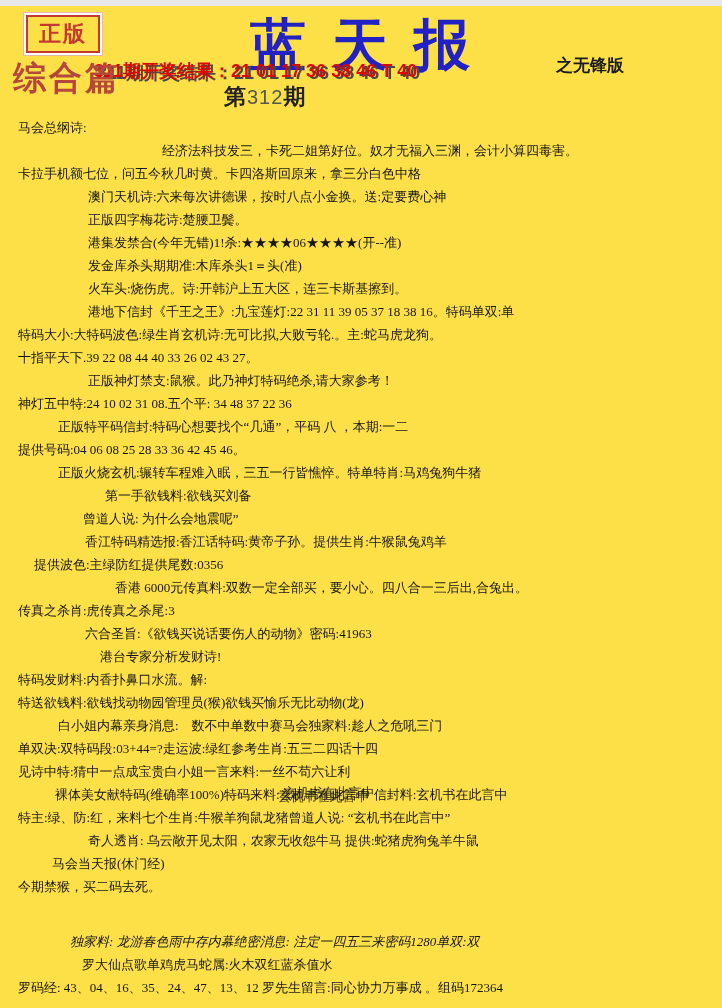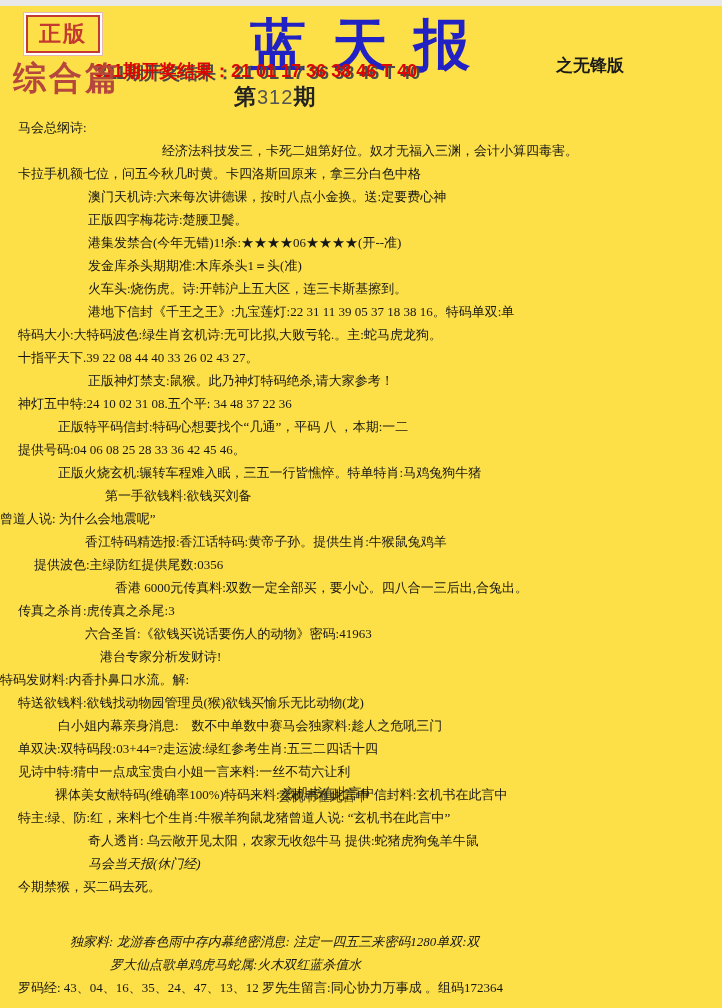--- a/index.html
+++ b/index.html
@@ -36,21 +36,21 @@
   .edition{
     position:absolute;left:556px;top:48px;
     font-size:17px;font-weight:bold;color:#1a1a1a;
   }
   .category{
     position:absolute;left:13px;top:50px;
     font-size:33px;font-weight:bold;color:#b5473c;
     letter-spacing:3px;
   }
   .issue{
-    position:absolute;left:234px;top:76px;
+    position:absolute;left:224px;top:76px;
     font-size:22px;font-weight:bold;color:#222;
     letter-spacing:1px;
   }
   .issue .num{font-weight:normal;color:#555;font-family:"Liberation Sans",sans-serif;font-size:20px;}
   
   .body-lines{
     position:absolute;left:0;top:110px;width:722px;
   }
   .line{
     font-size:13px;line-height:23px;
@@ -92,35 +92,35 @@
       <div class="line" style="padding-left: 88px;">火车头:烧伤虎。诗:开韩沪上五大区，连三卡斯基擦到。</div>
       <div class="line" style="padding-left: 88px;">港地下信封《千王之王》:九宝莲灯:22 31 11 39 05 37 18 38 16。特码单双:单</div>
       <div class="line" style="padding-left: 18px;">特码大小:大特码波色:绿生肖玄机诗:无可比拟,大败亏轮.。主:蛇马虎龙狗。</div>
       <div class="line" style="padding-left: 18px;">十指平天下.39 22 08 44 40 33 26 02 43 27。</div>
       <div class="line" style="padding-left: 88px;">正版神灯禁支:鼠猴。此乃神灯特码绝杀,请大家参考！</div>
       <div class="line" style="padding-left: 18px;">神灯五中特:24 10 02 31 08.五个平: 34 48 37 22 36</div>
       <div class="line" style="padding-left: 58px;">正版特平码信封:特码心想要找个“几通”，平码 八 ，本期:一二</div>
       <div class="line" style="padding-left: 18px;">提供号码:04 06 08 25 28 33 36 42 45 46。</div>
       <div class="line" style="padding-left: 58px;">正版火烧玄机:辗转车程难入眠，三五一行皆憔悴。特单特肖:马鸡兔狗牛猪</div>
       <div class="line" style="padding-left: 105px;">第一手欲钱料:欲钱买刘备</div>
-      <div class="line" style="">曾道人说: 为什么会地震呢”</div>
+      <div class="line" style="padding-left: 83px;">曾道人说: 为什么会地震呢”</div>
       <div class="line" style="padding-left: 85px;">香江特码精选报:香江话特码:黄帝子孙。提供生肖:牛猴鼠兔鸡羊</div>
       <div class="line" style="padding-left: 34px;">提供波色:主绿防红提供尾数:0356</div>
       <div class="line" style="padding-left: 115px;">香港 6000元传真料:双数一定全部买，要小心。四八合一三后出,合兔出。</div>
       <div class="line" style="padding-left: 18px;">传真之杀肖:虎传真之杀尾:3</div>
       <div class="line" style="padding-left: 85px;">六合圣旨:《欲钱买说话要伤人的动物》密码:41963</div>
       <div class="line" style="padding-left: 100px;">港台专家分析发财诗!</div>
-      <div class="line" style="">特码发财料:内香扑鼻口水流。解:</div>
+      <div class="line" style="padding-left: 18px;">特码发财料:内香扑鼻口水流。解:</div>
       <div class="line" style="padding-left: 18px;">特送欲钱料:欲钱找动物园管理员(猴)欲钱买愉乐无比动物(龙)</div>
       <div class="line" style="padding-left: 58px;">白小姐内幕亲身消息:　数不中单数中赛马会独家料:趁人之危吼三门</div>
       <div class="line" style="padding-left: 18px;">单双决:双特码段:03+44=?走运波:绿红参考生肖:五三二四话十四</div>
       <div class="line" style="padding-left: 18px;">见诗中特:猜中一点成宝贵白小姐一言来料:一丝不苟六让利</div>
       <div class="line" style="padding-left: 55px;"><span>裸体美女献特码(维确率100%)特码来料:</span><span class="ov"><span>玄机书在此言中</span><span class="ov-b">玄机书在此言中</span><span class="ov-c">玄机书在此言中</span></span><span> 信封料:玄机书在此言中</span></div>
       <div class="line" style="padding-left: 18px;">特主:绿、防:红，来料七个生肖:牛猴羊狗鼠龙猪曾道人说: “玄机书在此言中”</div>
       <div class="line" style="padding-left: 88px;">奇人透肖: 乌云敞开见太阳，农家无收怨牛马 提供:蛇猪虎狗兔羊牛鼠</div>
-      <div class="line" style="padding-left: 88px; font-style: italic;">马会当天报(休门经)</div>
+      <div class="line" style="padding-left: 52px;">马会当天报(休门经)</div>
       <div class="line" style="padding-left: 18px;">今期禁猴，买二码去死。</div>
       <div class="line gap" style="padding-left: 70px; font-style: italic;">独家料: 龙游春色雨中存内幕绝密消息: 注定一四五三来密码1280单双:双</div>
-      <div class="line" style="padding-left: 110px; font-style: italic;">罗大仙点歌单鸡虎马蛇属:火木双红蓝杀值水</div>
+      <div class="line" style="padding-left: 82px;">罗大仙点歌单鸡虎马蛇属:火木双红蓝杀值水</div>
       <div class="line" style="padding-left: 18px;">罗码经: 43、04、16、35、24、47、13、12 罗先生留言:同心协力万事成 。组码172364</div>
     </div>
 
 </div>
 
 </body></html>

